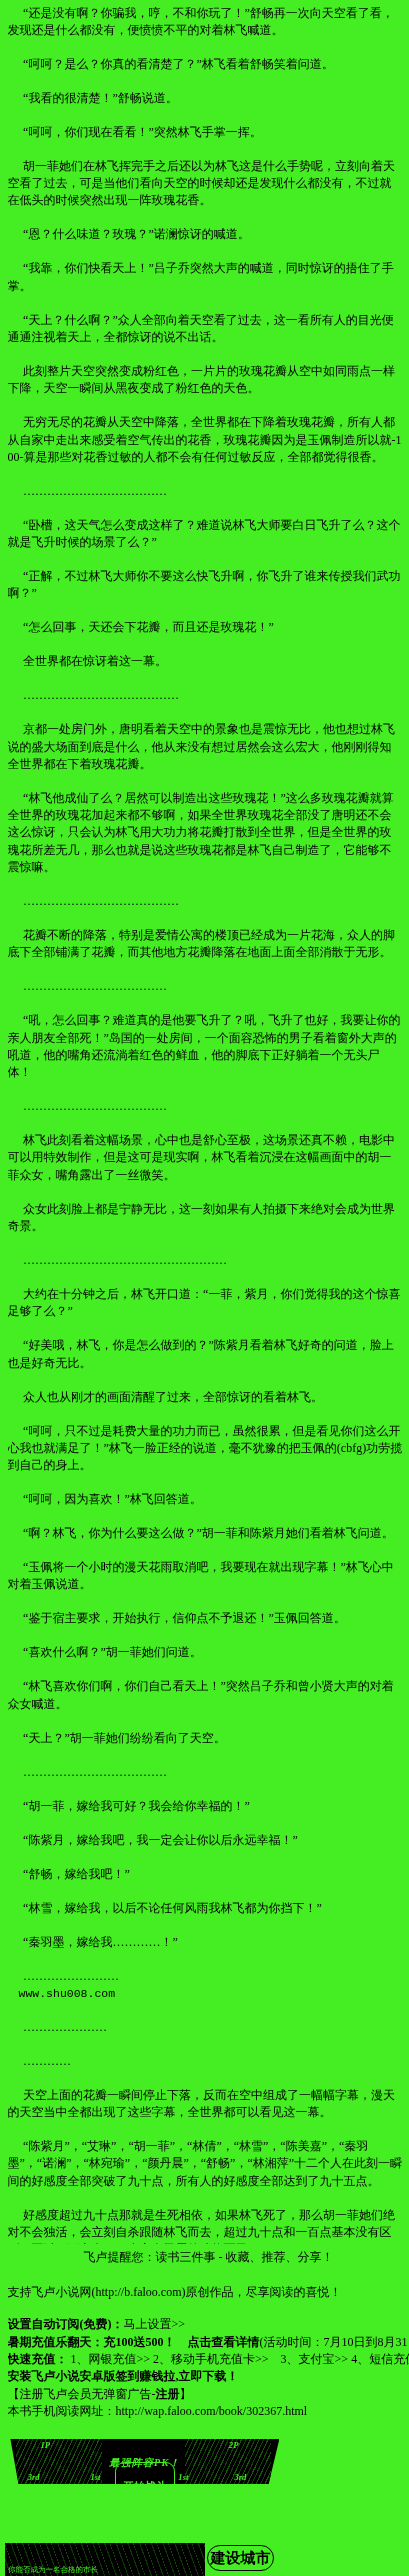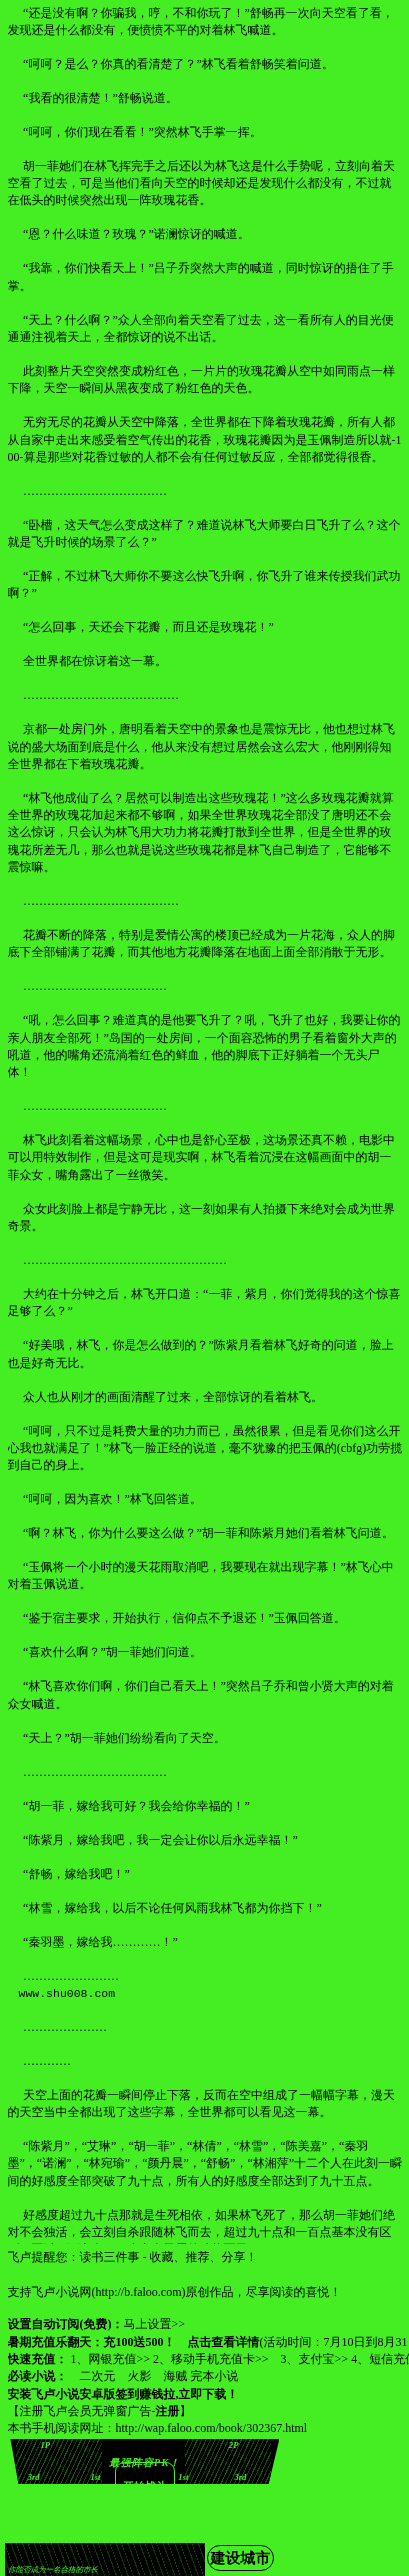--- a/index.html
+++ b/index.html
@@ -13,21 +13,21 @@
     overflow:hidden;font-size:12px;line-height:17.3px;
   }
   #novel-flow p{margin:0 0 16.7px 0;text-indent:15.6px;word-break:break-all;}
   #novel-flow p.tight{margin-bottom:0;}
   #novel-flow p.url{text-indent:11px;font-size:11.5px;font-family:"Liberation Mono","DejaVu Sans Mono",monospace;}
   #footer{
     position:absolute;left:7.5px;top:2249px;width:402px;
     font-size:12px;line-height:17.3px;
   }
   #footer p{margin:0;white-space:nowrap;overflow:hidden;}
-  #footer p.gap{margin-bottom:17.3px;}
+  #footer p.gap{margin-bottom:17.3px;text-align:center;}
   #footer p.gap2{margin-bottom:15.6px;}
   .b{font-weight:bold;}
   
   #banner-pk{
     position:absolute;left:10.4px;top:2439px;width:269px;height:45px;
     background:#000;color:#44ee22;overflow:hidden;
     clip-path:polygon(0% 0%,100% 0%,96% 100%,3% 100%);
   }
   .pk-art{position:absolute;top:0;height:100%;opacity:.55;
     background:repeating-linear-gradient(115deg,#000 0 2.9px,#2aa214 2.9px 4px,#000 4px 7px,#1d7a0e 7px 8px);}
@@ -41,21 +41,21 @@
   .pk-lab{position:absolute;font-size:8.6px;font-weight:bold;font-style:italic;color:#44ee22;}
   .pk-p1{left:30px;top:0.6px;text-align:center;}
   .pk-p2{right:41px;top:0.6px;text-align:right;}
   .pk-r1{left:17.3px;bottom:1.7px;}
   .pk-r2{left:80px;bottom:1.7px;}
   .pk-r3{right:91px;bottom:1.7px;}
   .pk-r4{right:33px;bottom:1.7px;}
   
   #banner-city{
     position:absolute;left:4.6px;top:2543px;width:200px;height:33px;
-    background:#000;color:#44ee22;overflow:hidden;font-style:italic;
+    background:#000;color:#44ee22;overflow:hidden;
   }
   .city-art{position:absolute;left:0;top:0;width:100%;height:100%;opacity:.45;
     background:repeating-linear-gradient(70deg,#000 0 5.2px,#1d7a0e 5.2px 6.3px,#000 6.3px 10.4px,#2aa214 10.4px 11px);}
   .city-caption{position:absolute;left:3.5px;bottom:0.6px;font-size:7.5px;white-space:nowrap;
     font-family:"Liberation Sans","DejaVu Sans",sans-serif;}
   #banner-city-btn{
     position:absolute;left:207px;top:2545px;width:65px;height:24px;
     border:1.7px solid #000;border-radius:14px;
     display:flex;align-items:center;justify-content:center;
     font-size:15px;font-weight:bold;color:#000;white-space:nowrap;
@@ -116,21 +116,20 @@
     <p class="para">“陈紫月”，“艾琳”，“胡一菲”，“林倩”，“林雪”，“陈美嘉”，“秦羽墨”，“诺澜”，“林宛瑜”，“颜丹晨”，“舒畅”，“林湘萍”十二个人在此刻一瞬间的好感度全部突破了九十点，所有人的好感度全部达到了九十五点。</p>
     <p class="para">好感度超过九十点那就是生死相依，如果林飞死了，那么胡一菲她们绝对不会独活，会立刻自杀跟随林飞而去，超过九十点和一百点基本没有区别，不过一百点多了一个心有灵犀的功能而已。</p>
   </div>
 
 <div id="footer">
     <p class="gap"><span>飞卢提醒您：读书三件事 - 收藏、推荐、分享！</span></p>
     <p class="gap2"><span>支持飞卢小说网(http://b.faloo.com)原创作品，尽享阅读的喜悦！</span></p>
     <p><span class="b">设置自动订阅(免费)：</span><span>马上设置&gt;&gt;</span></p>
     <p><span class="b">暑期充值乐翻天：充100送500！</span><span class="b">　点击查看详情</span><span>(活动时间：7月10日到8月31日)</span></p>
     <p><span class="b">快速充值：</span><span> 1、</span><span>网银充值&gt;&gt;</span><span> 2、</span><span>移动手机充值卡&gt;&gt;</span><span>　3、</span><span>支付宝&gt;&gt;</span><span> 4、</span><span>短信充值&gt;&gt;</span></p>
-    <p><span class="b">必读小说：</span><span>　</span><span>二次元</span><span>　</span><span>火影</span><span>　</span><span>海贼</span><span> </span><span>完本小说</span></p>
     <p><span class="b">安装飞卢小说安卓版签到赚钱拉,立即下载！</span></p>
     <p><span>【注册飞卢会员无弹窗广告-</span><span class="b">注册</span><span>】</span></p>
     <p><span>本书手机阅读网址：http://wap.faloo.com/book/302367.html</span></p>
   </div>
 
 <div id="banner-pk">
   <div class="pk-art left"></div>
   <div class="pk-art right"></div>
   <span class="pk-lab pk-p1">1P</span>
   <span class="pk-lab pk-p2">2P</span>

